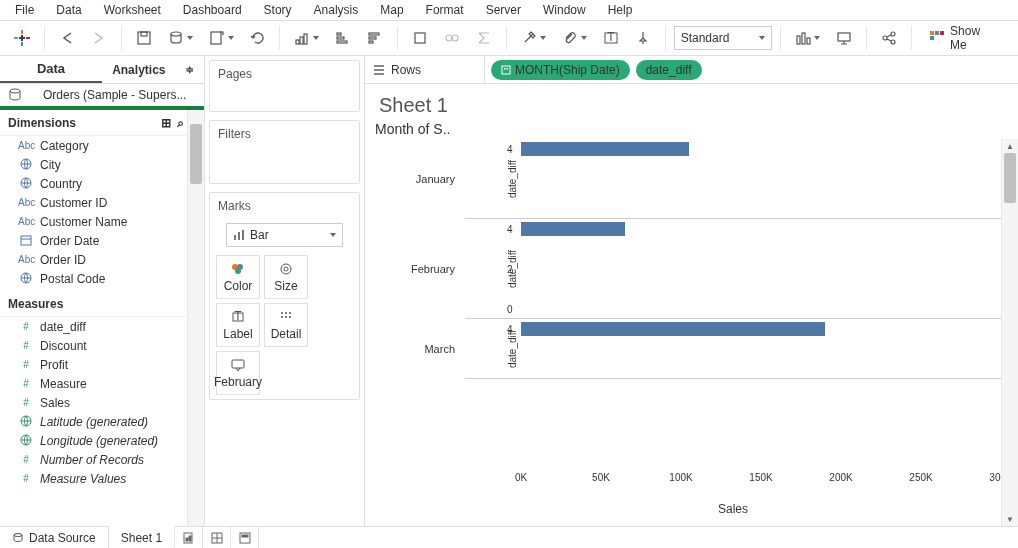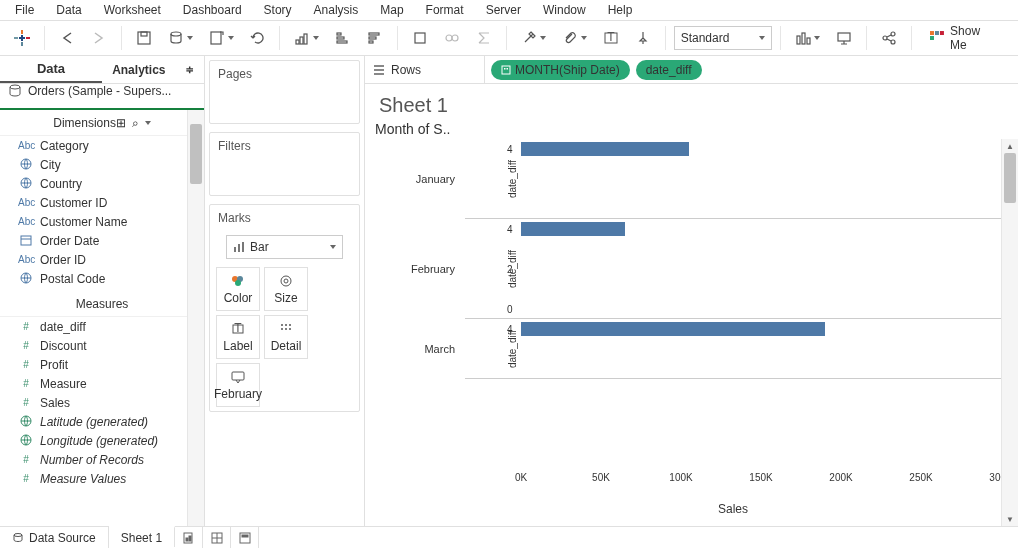--- a/index.html
+++ b/index.html
@@ -14,36 +14,36 @@
 .dropdown{height:24px;border:1px solid #ccc;display:flex;align-items:center;padding:0 6px;gap:30px;cursor:pointer;background:#fff}
 .tiny-caret{width:0;height:0;border-left:3px solid transparent;border-right:3px solid transparent;border-top:4px solid #666}
 .showme{display:flex;align-items:center;gap:6px;padding:0 10px;cursor:pointer;font-size:13px}
 .showme-icon{width:14px;height:14px}
 .main{display:flex;height:470px}
 .datapane{width:205px;border-right:1px solid #e0e0e0;display:flex;flex-direction:column}
 .tabs{display:flex;height:28px;border-bottom:1px solid #e0e0e0}
 .tab{flex:1;display:flex;align-items:center;justify-content:center;font-weight:600;font-size:13px;cursor:pointer}
 .tab.active{border-bottom:2px solid #555}
 .tab.inactive{color:#777}
-.dsrow{display:flex;align-items:flex-start;height:26px;padding:0 8px;gap:6px;border-bottom:2px solid #15803d}
+.dsrow{display:flex;align-items:center;height:26px;padding:0 8px;gap:21px;border-bottom:4px solid #15803d}
 .dicon{width:14px;height:14px;flex-shrink:0}
-.section-hdr{display:flex;align-items:center;height:26px;padding:0 8px;font-weight:400;font-size:13px;justify-content:center;border-bottom:1px solid #f0f0f0}
+.section-hdr{display:flex;align-items:center;height:26px;padding:0 8px;font-weight:700;font-size:13px;justify-content:space-between;border-bottom:1px solid #f0f0f0}
 .hdr-icons{display:flex;gap:6px;align-items:center;color:#888}
 .fieldlist{overflow:hidden;flex:none}
 .field{display:flex;align-items:center;height:19px;padding:0 8px 0 18px;gap:6px;cursor:pointer}
 .field .ft{width:16px;font-size:10px;text-align:center;flex-shrink:0}
 .field.dim .ft{color:#4e79a7}
 .field.mea .ft{color:#3a8f6c}
 .field.mea span.nm{color:#333}
 .field .nm{white-space:nowrap;overflow:hidden;text-overflow:ellipsis}
 .italic{font-style:italic}
 .cardcol{width:160px;padding:0;display:flex;flex-direction:column;border-right:1px solid #e0e0e0}
 .card{border:1px solid #e0e0e0;margin:4px;border-radius:2px}
 .card-title{padding:6px 8px;font-size:12px;color:#555}
-.card.pages{height:64px}
+.card.pages{height:52px}
 .card.filters{height:64px}
 .card.marks{}
 .marks-dd{margin:4px 16px;border:1px solid #ccc;height:24px;display:flex;align-items:center;padding:0 6px;justify-content:space-between;cursor:pointer}
 .marks-grid{display:flex;flex-wrap:wrap;gap:4px;padding:4px 6px}
 .mark-cell{width:44px;height:44px;border:1px solid #e0e0e0;display:flex;flex-direction:column;align-items:center;justify-content:center;gap:2px;cursor:pointer;font-size:10px;color:#555}
 .mark-cell svg{width:16px;height:16px}
 .shelfarea{flex:1;display:flex;flex-direction:column}
 .shelf{display:flex;align-items:center;height:28px;border-bottom:1px solid #e0e0e0}
 .shelf-label{width:120px;display:flex;align-items:center;gap:6px;padding:0 8px;color:#555;border-right:1px solid #e0e0e0;height:100%}
 .pill{height:20px;border-radius:10px;color:#fff;display:flex;align-items:center;padding:0 10px;margin-left:6px;gap:4px;font-size:11px;cursor:pointer}

